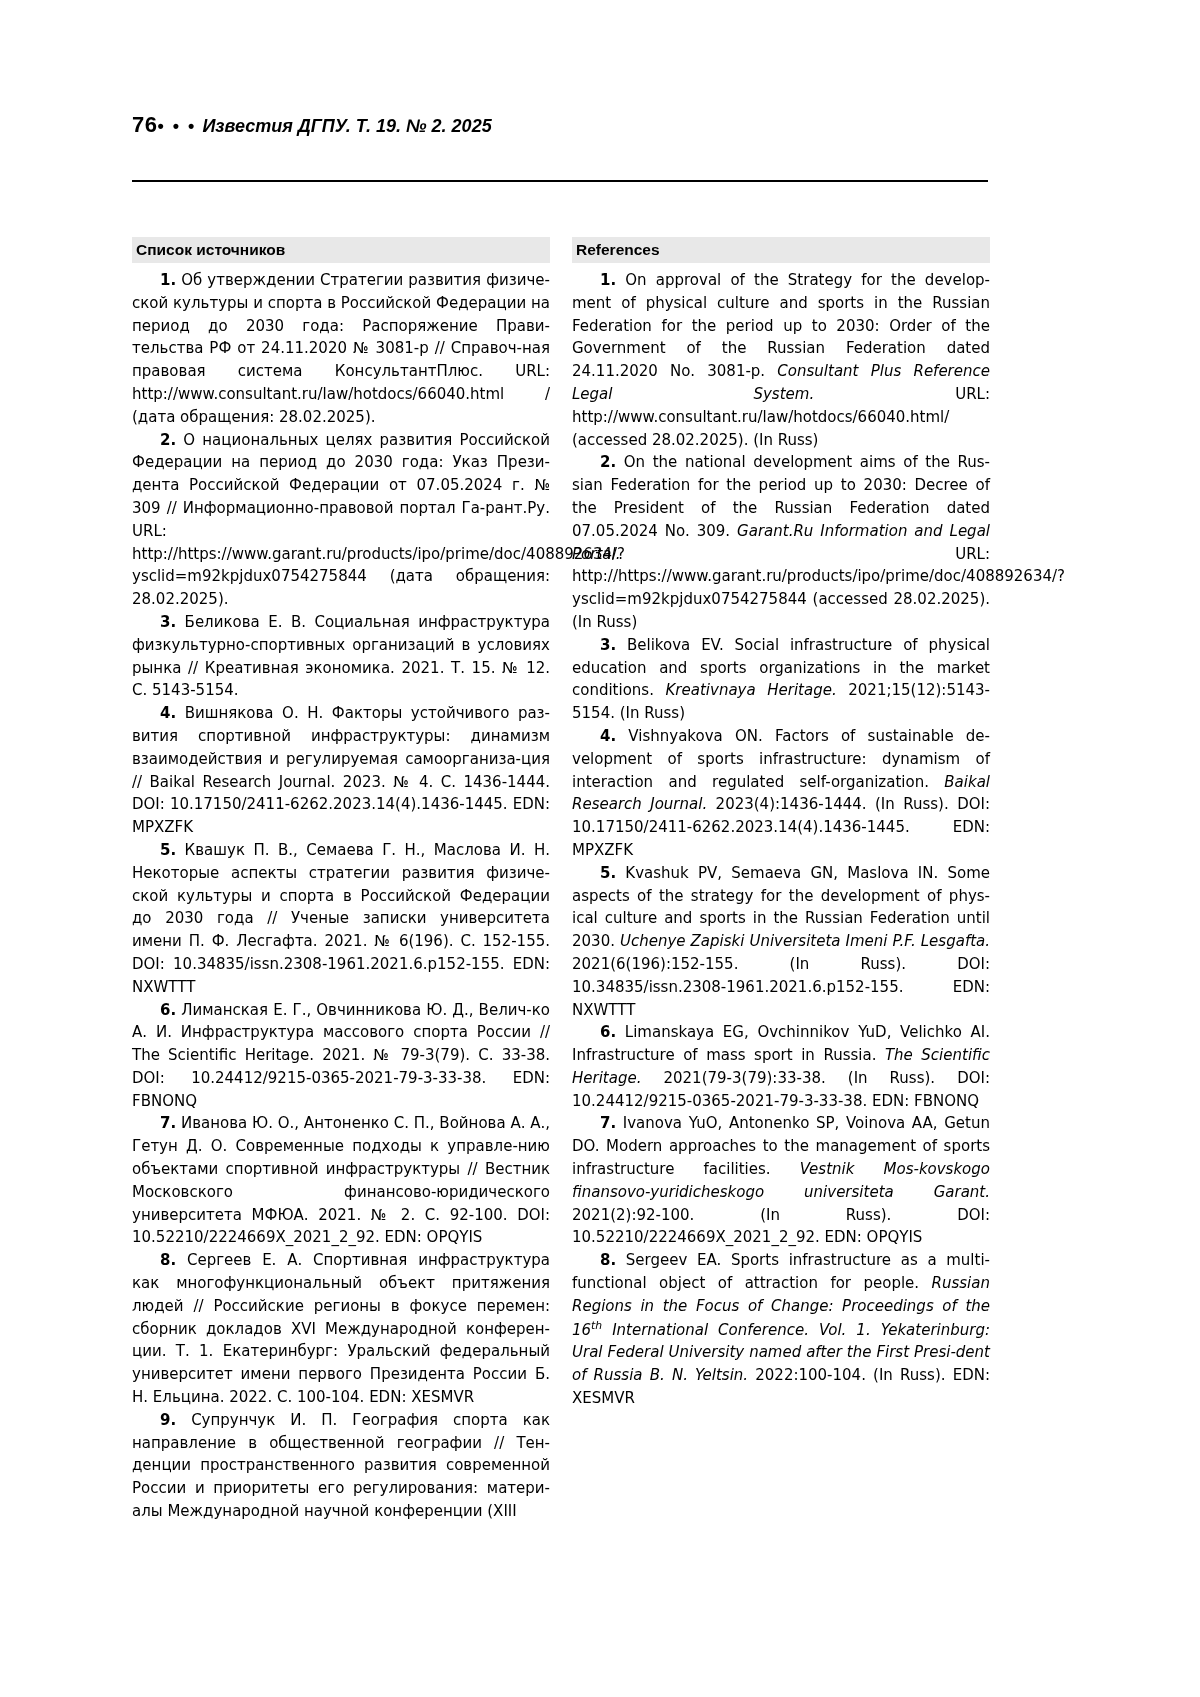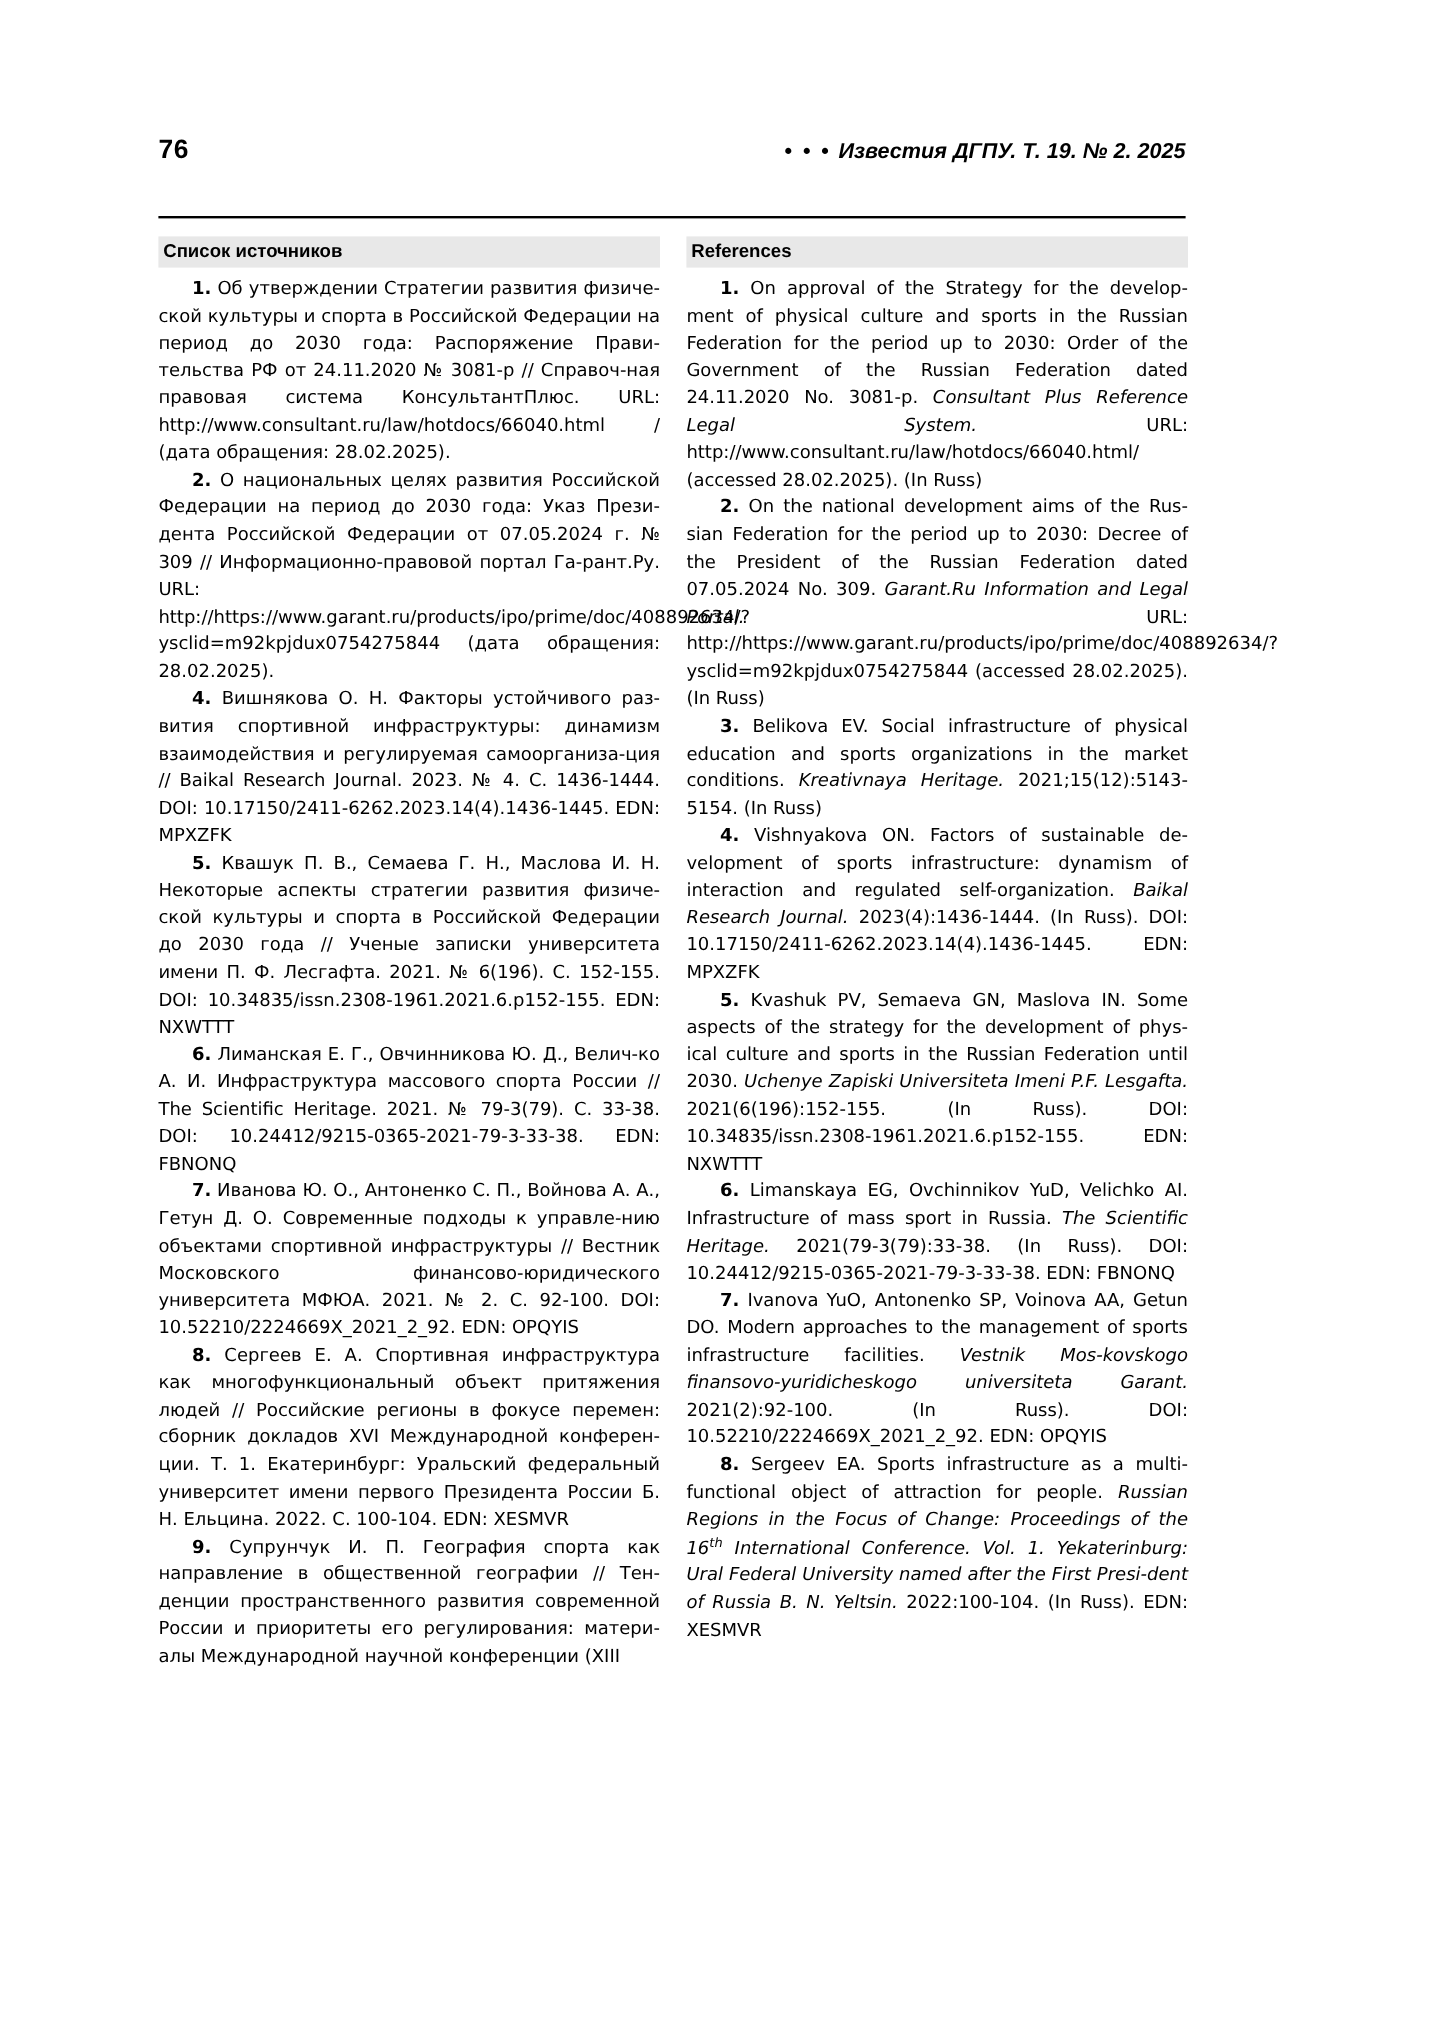--- a/index.html
+++ b/index.html
@@ -25,21 +25,21 @@
   
   .header {
     position: absolute;
     left: 132px;
     top: 112px;
     width: 856px;
   }
   .header-row {
     display: flex;
     align-items: baseline;
-    justify-content: space-between;
+    justify-content: flex-start;
     width: 100%;
   }
   .page-number {
     font-family: "Liberation Sans", sans-serif;
     font-weight: bold;
     font-size: 22px;
     letter-spacing: 0.5px;
   }
   .header-line-1, .header-line-2 {
     font-family: "Liberation Sans", sans-serif;
@@ -85,20 +85,21 @@
   .col {
     width: 418px;
   }
   .col-title {
     background: #e8e8e8;
     font-family: "Liberation Sans", sans-serif;
     font-weight: bold;
     font-size: 15.5px;
     padding: 4px 6px 4px 4px;
     margin-bottom: 6px;
+    margin-top: 40px;
   }
   .ref {
     font-family: "DejaVu Sans", sans-serif;
     font-size: 15px;
     line-height: 1.52;
     text-align: justify;
     text-justify: inter-word;
     text-indent: 28px;
     margin: 0 0 0 0;
     hyphens: manual;
@@ -126,20 +127,21 @@
   </div>
 
   <div class="rule"></div>
 
   <div class="columns">
 
     <div class="col">
       <div class="col-title">Список источников</div>
       <p class="ref"><b>1.</b> Об утверждении Стратегии развития физиче-ской культуры и спорта в Российской Федерации на период до 2030 года: Распоряжение Прави-тельства РФ от 24.11.2020 № 3081-р // Справоч-ная правовая система КонсультантПлюс. URL: http://www.consultant.ru/law/hotdocs/66040.html / (дата обращения: 28.02.2025).</p>
       <p class="ref"><b>2.</b> О национальных целях развития Российской Федерации на период до 2030 года: Указ Прези-дента Российской Федерации от 07.05.2024 г. № 309 // Информационно-правовой портал Га-рант.Ру. URL: http://https://www.garant.ru/products/ipo/prime/doc/408892634/?ysclid=m92kpjdux0754275844 (дата обращения: 28.02.2025).</p>
+      <p class="ref"><b>3.</b> Беликова Е. В. Социальная инфраструктура физкультурно-спортивных организаций в условиях рынка // Креативная экономика. 2021. Т. 15. № 12. С. 5143-5154.</p>
       <p class="ref"><b>4.</b> Вишнякова О. Н. Факторы устойчивого раз-вития спортивной инфраструктуры: динамизм взаимодействия и регулируемая самоорганиза-ция // Baikal Research Journal. 2023. № 4. С. 1436-1444. DOI: 10.17150/2411-6262.2023.14(4).1436-1445. EDN: MPXZFK</p>
       <p class="ref"><b>5.</b> Квашук П. В., Семаева Г. Н., Маслова И. Н. Некоторые аспекты стратегии развития физиче-ской культуры и спорта в Российской Федерации до 2030 года // Ученые записки университета имени П. Ф. Лесгафта. 2021. № 6(196). С. 152-155. DOI: 10.34835/issn.2308-1961.2021.6.p152-155. EDN: NXWTTT</p>
       <p class="ref"><b>6.</b> Лиманская Е. Г., Овчинникова Ю. Д., Велич-ко А. И. Инфраструктура массового спорта России // The Scientific Heritage. 2021. № 79-3(79). С. 33-38. DOI: 10.24412/9215-0365-2021-79-3-33-38. EDN: FBNONQ</p>
       <p class="ref"><b>7.</b> Иванова Ю. О., Антоненко С. П., Войнова А. А., Гетун Д. О. Современные подходы к управле-нию объектами спортивной инфраструктуры // Вестник Московского финансово-юридического университета МФЮА. 2021. № 2. С. 92-100. DOI: 10.52210/2224669X_2021_2_92. EDN: OPQYIS</p>
       <p class="ref"><b>8.</b> Сергеев Е. А. Спортивная инфраструктура как многофункциональный объект притяжения людей // Российские регионы в фокусе перемен: сборник докладов XVI Международной конферен-ции. Т. 1. Екатеринбург: Уральский федеральный университет имени первого Президента России Б. Н. Ельцина. 2022. С. 100-104. EDN: XESMVR</p>
       <p class="ref"><b>9.</b> Супрунчук И. П. География спорта как направление в общественной географии // Тен-денции пространственного развития современной России и приоритеты его регулирования: матери-алы Международной научной конференции (XIII</p>
     </div>
 
     <div class="col">
       <div class="col-title">References</div>

